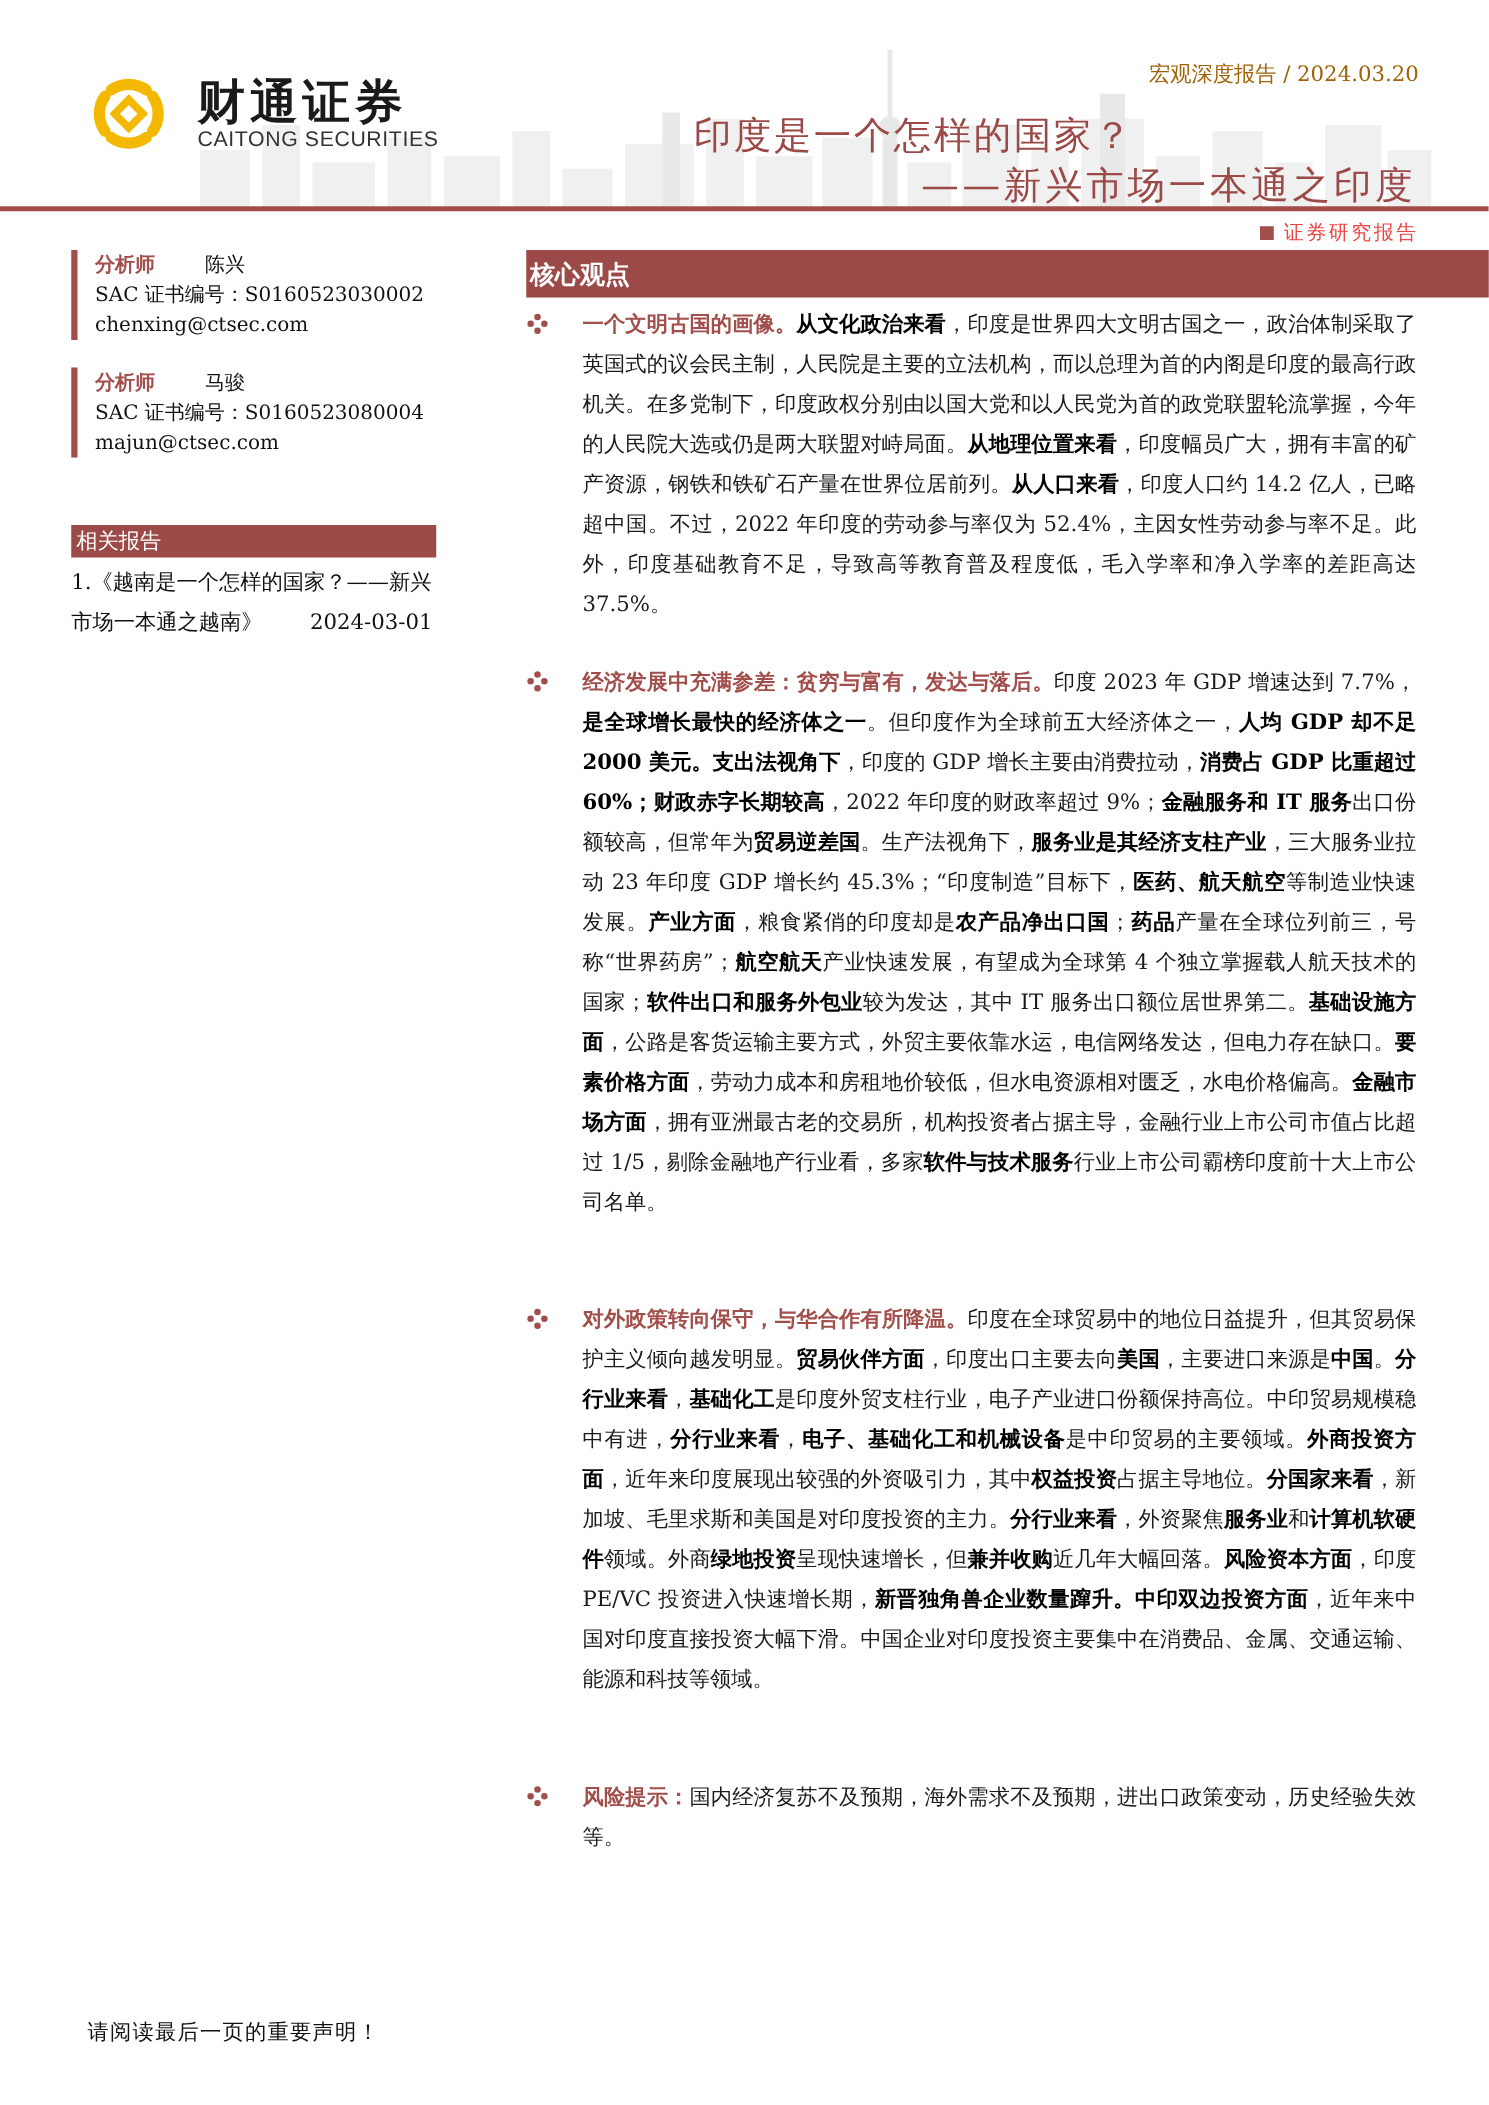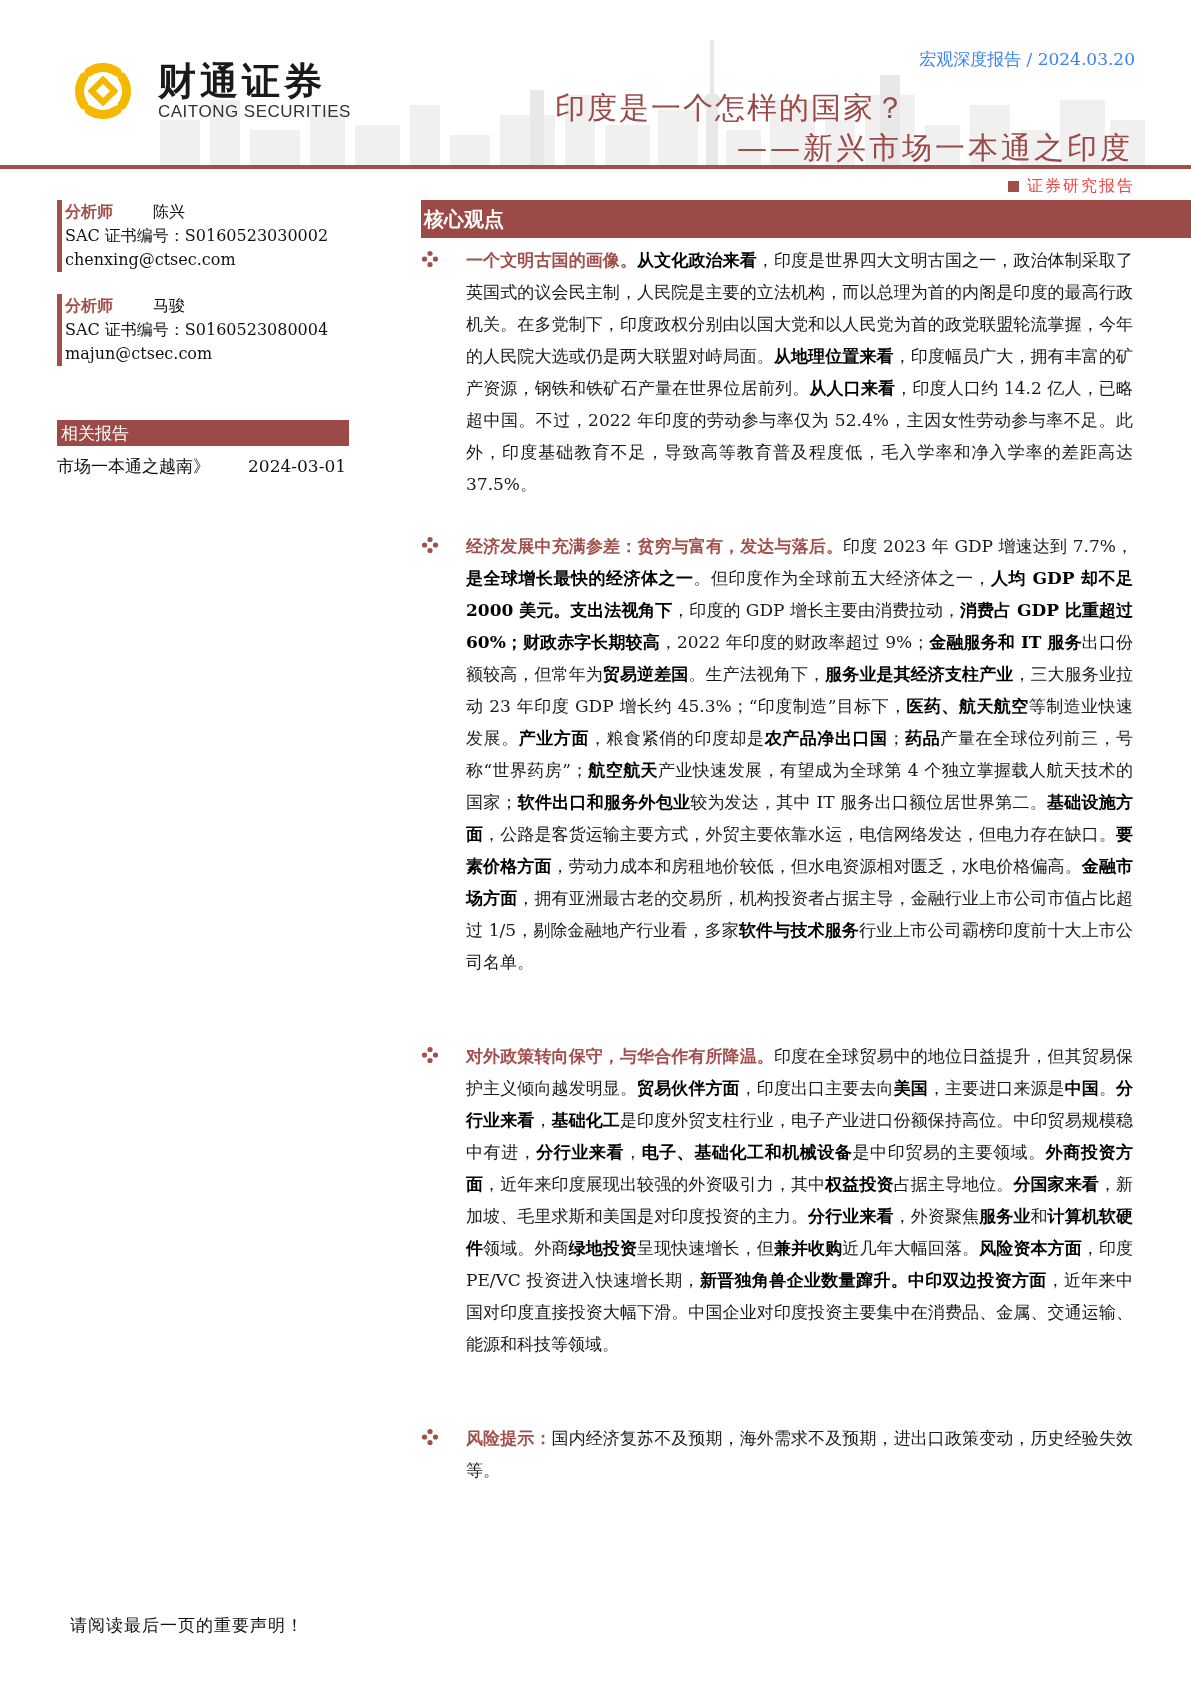--- a/index.html
+++ b/index.html
@@ -7,29 +7,29 @@
   body { position: relative; font-family: "DejaVu Serif", "Liberation Serif", serif; color: #111; overflow: hidden; }
 
   
   .header { position: absolute; left: 0; top: 0; width: 1191px; height: 175px; }
   .skyline { position: absolute; left: 150px; top: 40px; width: 1000px; height: 128px; }
   .logo { position: absolute; left: 70px; top: 58px; display: flex; align-items: center; }
   .logo-mark { width: 66px; height: 66px; }
   .logo-text { margin-left: 22px; }
   .logo-cn { font-family: "DejaVu Sans", sans-serif; font-weight: bold; font-size: 38px; letter-spacing: 4px; color: #1a1a1a; line-height: 42px; }
   .logo-en { font-family: "Liberation Sans", sans-serif; font-size: 17px; color: #333; letter-spacing: 0.5px; line-height: 20px; }
-  .report-type { position: absolute; right: 56px; top: 48px; font-size: 17px; color: #3b82f6; }
+  .report-type { position: absolute; right: 56px; top: 48px; font-size: 17px; color: #a16207; }
   .title1 { position: absolute; left: 555px; top: 88px; font-size: 30px; color: #9b4a47; letter-spacing: 2px; }
   .title2 { position: absolute; right: 58px; top: 128px; font-size: 30px; color: #9b4a47; letter-spacing: 3px; }
   .header-rule { position: absolute; left: 0; top: 165px; width: 1191px; height: 4px; background: #a24f4b; }
   .tag { position: absolute; right: 56px; top: 176px; font-size: 16px; color: #ef4444; display: flex; align-items: center; letter-spacing: 2px; padding-left: 12px; }
   .tag-square { width: 11px; height: 11px; background: #a24f4b; margin-right: 8px; }
 
   
-  .analyst { position: absolute; left: 57px; border-left: 5px solid #a24f4b; padding-left: 3px; font-size: 16px; line-height: 24px; }
+  .analyst { position: absolute; left: 57px; border-left: 5px solid #a24f4b; padding-left: 14px; font-size: 16px; line-height: 24px; }
   .analyst .role { color: #a24f4b; font-weight: bold; display: inline-block; width: 88px; }
   .related-head { position: absolute; left: 57px; top: 420px; width: 292px; height: 26px; background: #9c4a47; color: #fff; font-size: 17px; padding-left: 4px; line-height: 26px; }
   .related-body { position: absolute; left: 57px; top: 450px; width: 345px; font-size: 17px; line-height: 32px; }
   .related-body .date { margin-left: 38px; }
 
   
   .core-head { position: absolute; left: 421px; top: 200px; width: 796px; height: 38px; background: #9c4a47; color: #fff; font-size: 20px; font-weight: bold; line-height: 38px; padding-left: 3px; font-family: "DejaVu Sans", sans-serif; }
   .point { position: absolute; left: 421px; width: 712px; }
   .point .bullet { position: absolute; left: 0; top: 6px; width: 18px; height: 18px; }
   .point .text { margin-left: 45px; font-size: 17px; line-height: 32px; text-align: justify; color: #1a1a1a; }
@@ -108,20 +108,21 @@
 </div>
 
 <div class="analyst" style="top:294px;">
   <div><span class="role">分析师</span><span>马骏</span></div>
   <div>SAC 证书编号：S0160523080004</div>
   <div>majun@ctsec.com</div>
 </div>
 
 <div class="related-head">相关报告</div>
 <div class="related-body">
+  <div>1.《越南是一个怎样的国家？——新兴</div>
   <div><span>市场一本通之越南》</span><span class="date">2024-03-01</span></div>
 </div>
 
 <div class="core-head">核心观点</div>
 
 <div class="point" style="top:244px;">
   <svg class="bullet" viewBox="0 0 18 18">
       <g fill="#a24f4b">
         <circle cx="9" cy="3.5" r="2.6"></circle>
         <circle cx="9" cy="14.5" r="2.6"></circle>

